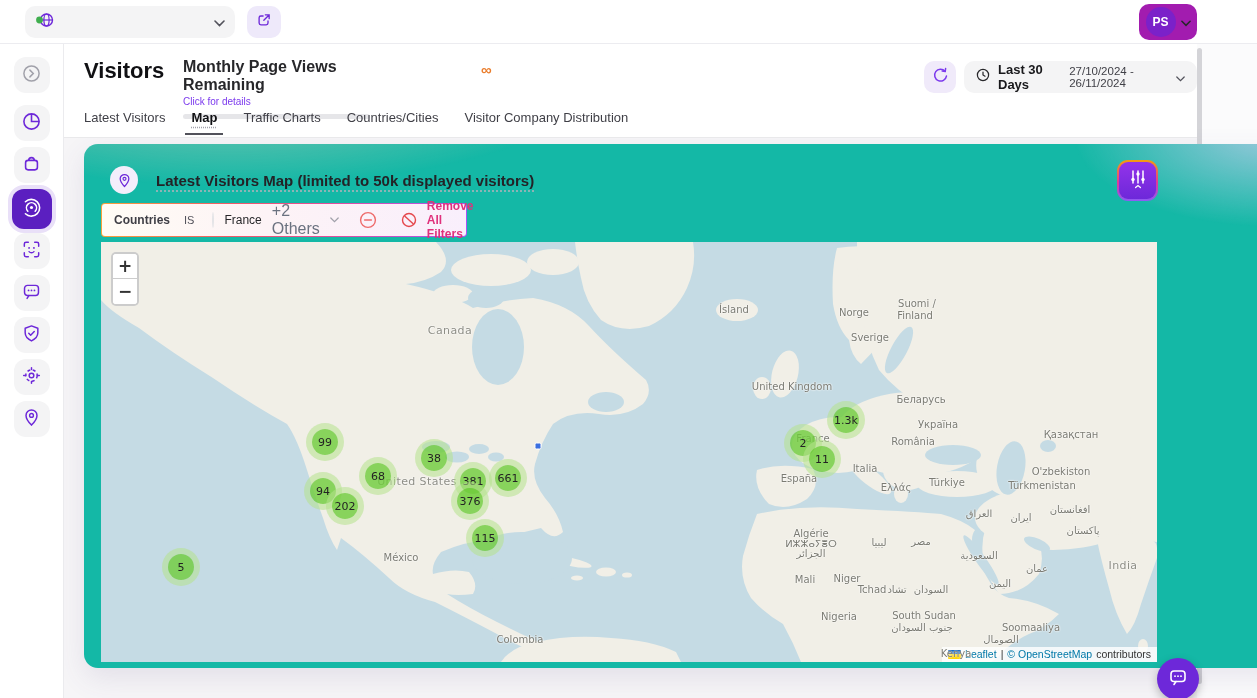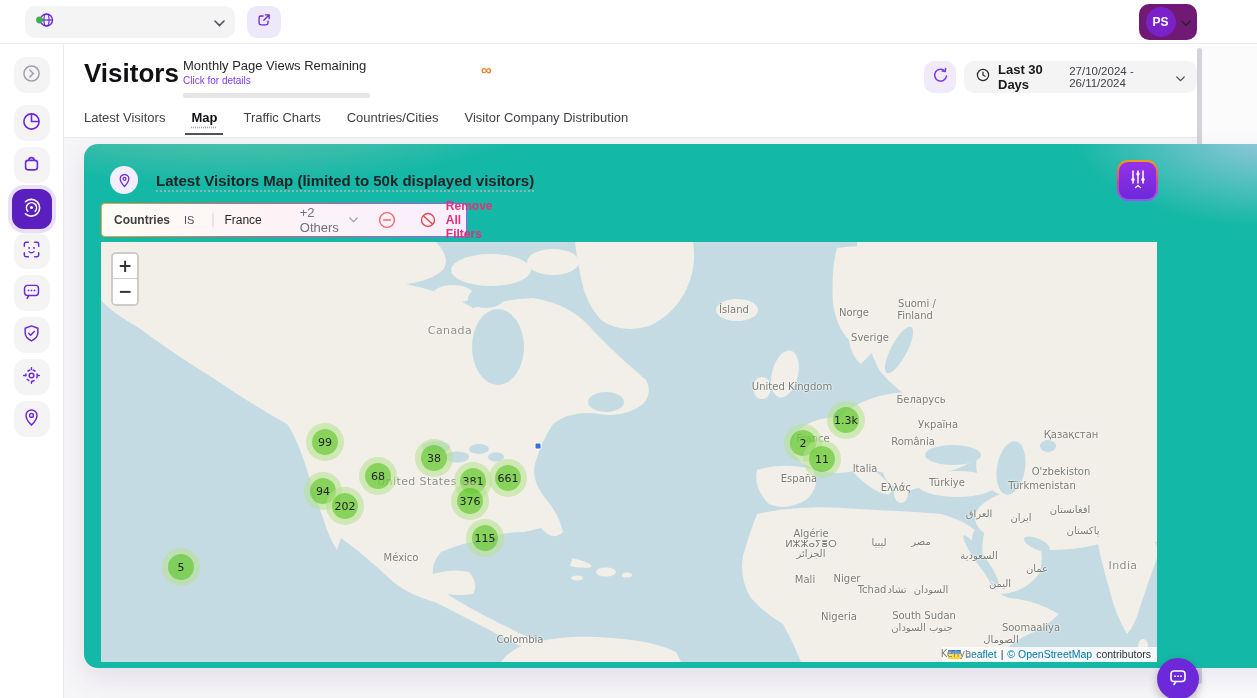--- a/index.html
+++ b/index.html
@@ -4,34 +4,34 @@
 <style>
   * { margin:0; padding:0; box-sizing:border-box; }
   html,body { width:1257px; height:698px; overflow:hidden; }
   body { font-family:"Liberation Sans", sans-serif; background:#fbfbfc; position:relative; color:#18181b; }
 
   
   .topbar { position:absolute; left:0; top:0; width:1257px; height:44px; background:#fff; border-bottom:1px solid #ececf0; z-index:30; }
   .site-select { position:absolute; left:25px; top:6px; width:210px; height:32px; background:#f4f4f5; border-radius:10px; display:flex; align-items:center; padding:0 10px; cursor:pointer; }
   .site-select .grow { flex:1; }
   .icon-btn { position:absolute; left:247px; top:6px; width:34px; height:32px; background:#eee9fa; border-radius:10px; display:flex; align-items:center; justify-content:center; cursor:pointer; }
-  .user-pill { position:absolute; left:1139px; top:4px; width:58px; height:36px; background:#701a75; border-radius:10px; display:flex; align-items:center; justify-content:center; gap:5px; cursor:pointer; }
+  .user-pill { position:absolute; left:1139px; top:4px; width:58px; height:36px; background:#a21caf; border-radius:10px; display:flex; align-items:center; justify-content:center; gap:5px; cursor:pointer; }
   .avatar { width:30px; height:30px; border-radius:50%; background:#7b21c9; color:#fff; font-size:12px; font-weight:bold; display:flex; align-items:center; justify-content:center; }
 
   
   .sidebar { position:absolute; left:0; top:44px; width:64px; height:654px; background:#fff; border-right:1px solid #ebebee; display:flex; flex-direction:column; align-items:center; padding-top:13px; z-index:20; }
   .side-item { width:36px; height:36px; border-radius:12px; background:#f4f4f5; display:flex; align-items:center; justify-content:center; margin-bottom:6px; cursor:pointer; }
   .side-item.first { margin-bottom:12px; }
   .side-item.active { width:40px; height:40px; background:#5b1fc0; box-shadow:0 0 0 4px #e9e0f8; margin-bottom:4px; }
 
   
   .header-band { position:absolute; left:64px; top:44px; width:1133px; height:94px; background:#fff; border-bottom:1px solid #e9e9eb; z-index:10; }
-  .page-title { position:absolute; left:20px; top:14px; font-size:26px; font-weight:bold; color:#111114; }
+  .page-title { position:absolute; left:20px; top:14px; font-size:22px; font-weight:bold; color:#111114; }
   .quota { position:absolute; left:119px; top:14px; width:200px; }
-  .quota-label { font-size:13px; font-weight:normal; color:#27272a; }
+  .quota-label { font-size:16px; font-weight:bold; color:#27272a; }
   .quota-link { font-size:10px; color:#7c3aed; margin-top:2px; cursor:pointer; }
   .quota-bar { margin-top:7px; width:187px; height:5px; border-radius:3px; background:#e6e6e9; }
   .quota-inf { position:absolute; left:298px; top:3px; color:#ea7d2c; font-size:15px; font-weight:bold; }
   .refresh-btn { position:absolute; left:860px; top:17px; width:32px; height:32px; border-radius:10px; background:#f0eafa; display:flex; align-items:center; justify-content:center; cursor:pointer; }
   .date-pill { position:absolute; left:900px; top:17px; height:32px; border-radius:10px; background:#f4f4f5; display:flex; align-items:center; gap:8px; padding:0 12px; cursor:pointer; }
   .date-label { font-size:13px; font-weight:bold; color:#18181b; }
   .date-range { font-size:11.5px; color:#3f3f46; }
   .tabs { position:absolute; left:20px; top:62px; display:flex; gap:26px; }
   .tab { background:none; border:none; font-family:inherit; font-size:13px; color:#3f3f46; padding:4px 0 10px; cursor:pointer; position:relative; }
   .tab.active { color:#111114; font-weight:bold; text-decoration:underline dotted #a1a1aa; text-underline-offset:5px; }
@@ -57,21 +57,21 @@
   
   .filterbar { position:absolute; left:17px; top:59px; width:366px; height:34px; border-radius:4px; padding:1px;
     background:linear-gradient(90deg,#f7a23b,#ef5a67 35%,#e14e9a 62%,#a855f7); }
   .filterbar-inner { width:100%; height:100%; border-radius:3px; background:linear-gradient(90deg,#fffcf5,#fdf3f6 45%,#f9effc);
     display:flex; align-items:center; gap:10px; padding:0 12px; }
   .f-field { font-size:12px; color:#3f3f46; font-weight:bold; }
   .f-op { font-size:11px; color:#52525b; margin-left:4px; }
   .f-flag { width:16px; height:16px; border-radius:50%; border:1px solid #e4e4e7; margin-left:8px;
     background:linear-gradient(90deg,#31408f 33%,#ffffff 33% 66%,#d83b3b 66%); }
   .f-country { font-size:12px; color:#27272a; }
-  .f-others { font-size:13px; color:#6b7280;margin-left:28px; }
+  .f-others { font-size:16px; color:#6b7280; }
   .f-divider { width:1px; height:18px; background:#e8dcea; margin:0 2px; }
   .f-remove { font-size:12px; font-weight:bold; color:#e0317c; cursor:pointer; }
   .f-icon { display:flex; align-items:center; cursor:pointer; }
 
   
   .map { position:absolute; left:17px; top:98px; width:1056px; height:420px; background:#c5dbe4; overflow:hidden; cursor:grab; }
   .map svg.land { position:absolute; left:0; top:0; }
   .map-label { position:absolute; transform:translate(-50%,-50%); font-family:"DejaVu Sans", sans-serif; font-size:10px; color:#7b7b73; white-space:nowrap; text-shadow:0 0 2px #fff,0 0 2px #fff; pointer-events:none; }
   .map-label.big { font-size:11px; color:#8e8e86; letter-spacing:.4px; }
   .cluster { position:absolute; transform:translate(-50%,-50%); width:26px; height:26px; border-radius:50%;

